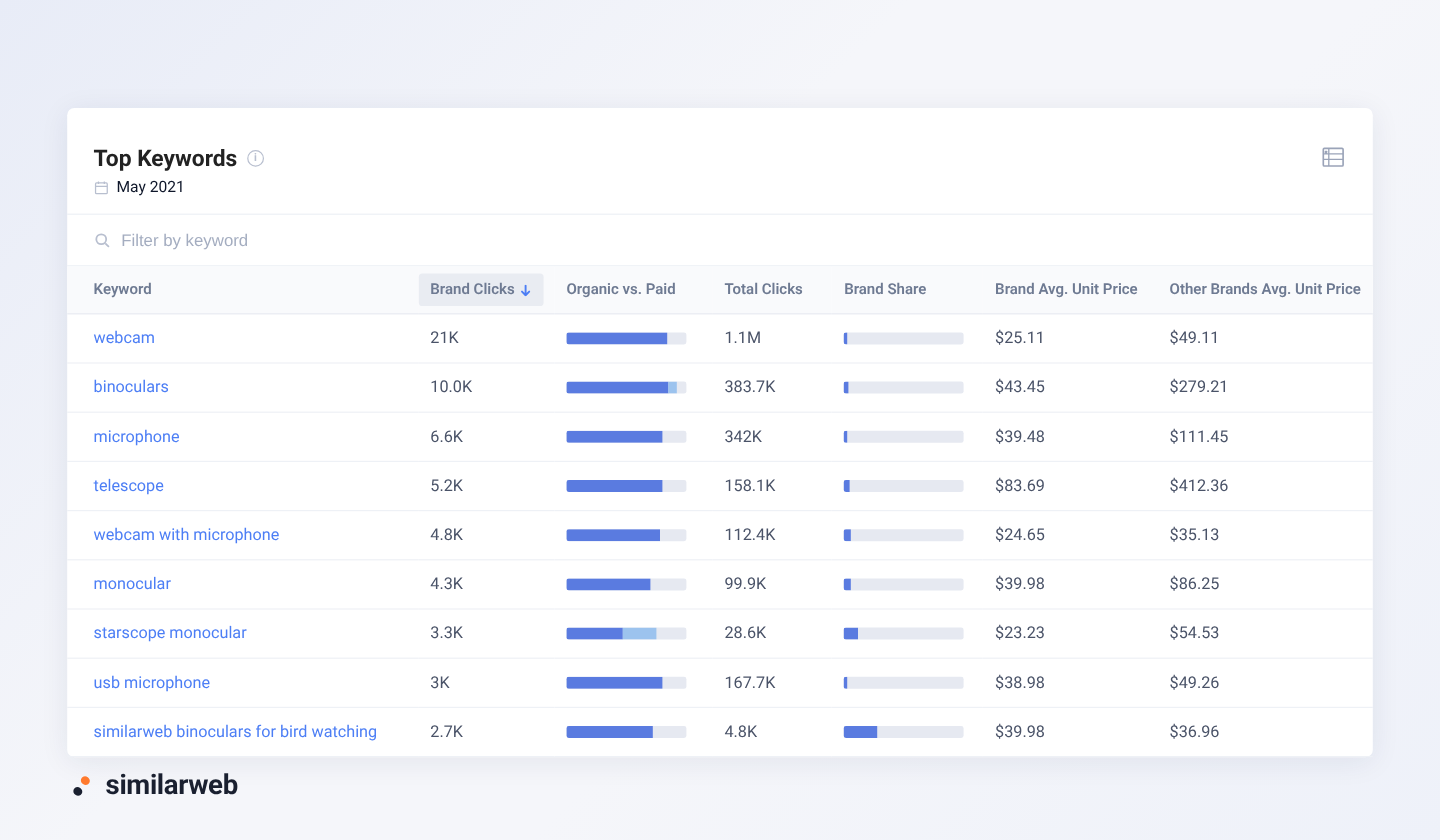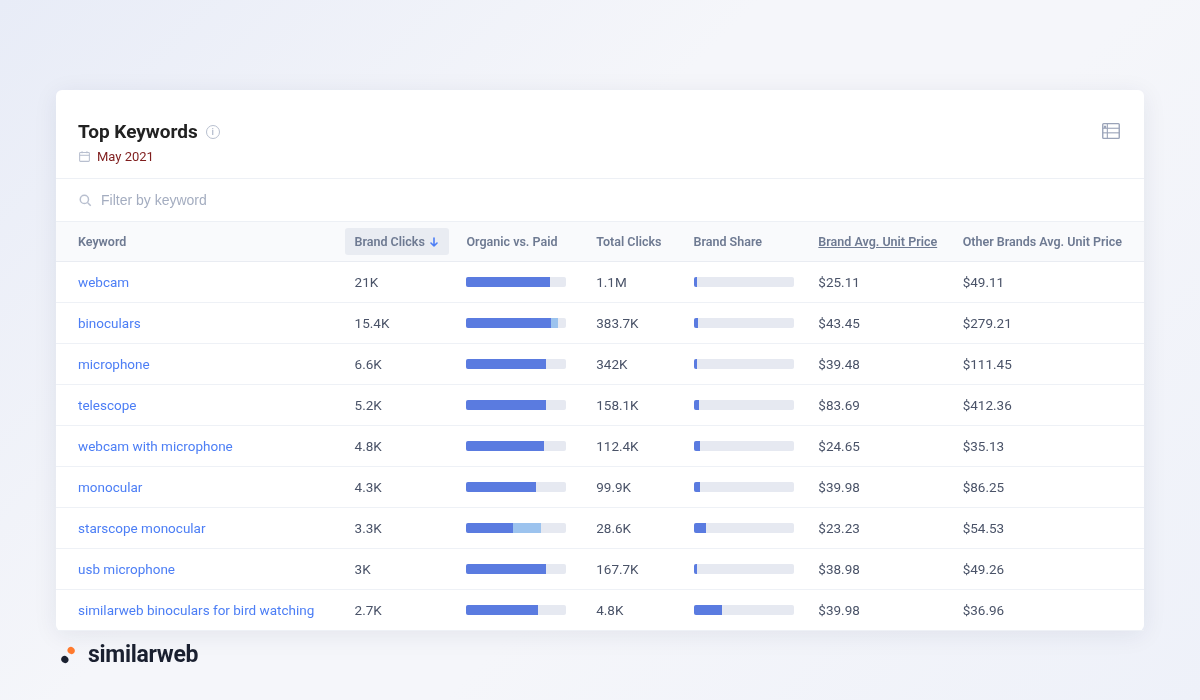--- a/index.html
+++ b/index.html
@@ -26,21 +26,21 @@
   align-items: flex-start;
   justify-content: space-between;
 }
 .title-row { display: flex; align-items: center; gap: 8px; }
 .title { font-size: 19px; font-weight: 700; color: #222; }
 .info-icon {
   width: 14px; height: 14px; border: 1.3px solid #b8bfcf; border-radius: 50%;
   display: inline-flex; align-items: center; justify-content: center;
   font-size: 9px; color: #b8bfcf; font-weight: 700;
 }
-.date-row { display: flex; align-items: center; gap: 6px; margin-top: 6px; color: #7f1d1d; font-size: 13px; }
+.date-row { display: flex; align-items: center; gap: 6px; margin-top: 6px; color: #0f172a; font-size: 13px; }
 .cal-icon { width: 13px; height: 13px; fill: #b8bfcf; }
 .excel-icon { width: 22px; height: 22px; fill: #9aa3b8; cursor: pointer; }
 .filter-bar {
   border-top: 1px solid #edf0f5;
   border-bottom: 1px solid #edf0f5;
   padding: 13px 22px;
   display: flex; align-items: center; gap: 8px;
 }
 .search-icon { width: 15px; height: 15px; fill: none; stroke: #b8bfcf; stroke-width: 2; }
 .filter-input {
@@ -52,21 +52,21 @@
   text-align: left;
   font-size: 12.5px;
   font-weight: 600;
   color: #6e7a92;
   padding: 12px 10px;
   background: #f9fafc;
   border-bottom: 1px solid #e9ecf2;
   white-space: nowrap;
 }
 .table th:first-child { padding-left: 22px; }
-.table th:last-child { padding-right: 22px; text-align: right; }
+.table th:last-child { padding-right: 10px; text-align: right; }
 .th-sorted {
   background: #e9ecf2;
   display: inline-flex; align-items: center; gap: 4px;
   padding: 6px 10px; margin: -6px -10px;
   border-radius: 3px;
 }
 .sort-arrow { width: 10px; height: 10px; fill: #4c7ef5; }
 .table td {
   padding: 12px 10px;
   font-size: 13.5px;
@@ -92,21 +92,21 @@
   bottom: 32px;
   display: flex; align-items: center; gap: 8px;
 }
 .logo-mark { width: 24px; height: 24px; position: relative; }
 .logo-text { font-size: 23px; font-weight: 700; color: #1a2030; letter-spacing: -0.3px; }
 .col-kw { width: 310px; }
 .col-bc { width: 120px; }
 .col-ovp { width: 140px; }
 .col-tc { width: 110px; }
 .col-bs { width: 130px; }
-.col-bap { width: 150px; text-decoration: underline; }
+.col-bap { width: 150px; }
 .col-obap { text-align: right; }
 </style>
 </head>
 <body>
 
 <div class="card">
   <div class="card-header">
     <div>
       <div class="title-row">
         <span class="title">Top Keywords</span>
@@ -172,21 +172,21 @@
     <td>
       <div class="share-track">
         <div class="share-fill" style="width:3%"></div>
       </div>
     </td>
     <td>$25.11</td>
     <td style="text-align:left">$49.11</td>
   </tr>
         <tr>
     <td><a class="keyword-link">binoculars</a></td>
-    <td>15.4K</td>
+    <td>10.0K</td>
     <td>
       <div class="bar-track">
         <div class="bar-organic" style="width:85%"></div>
         <div class="bar-paid" style="width:7%"></div>
       </div>
     </td>
     <td>383.7K</td>
     <td>
       <div class="share-track">
         <div class="share-fill" style="width:4%"></div>

